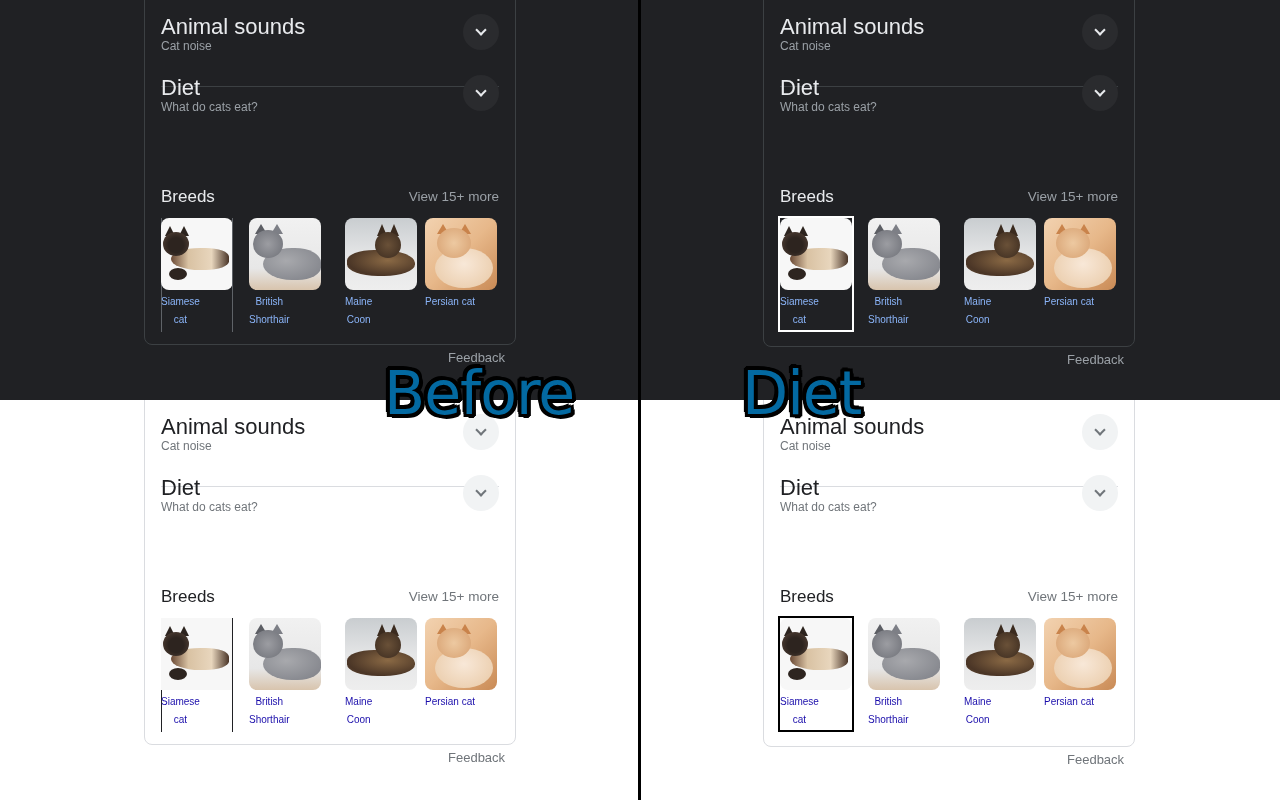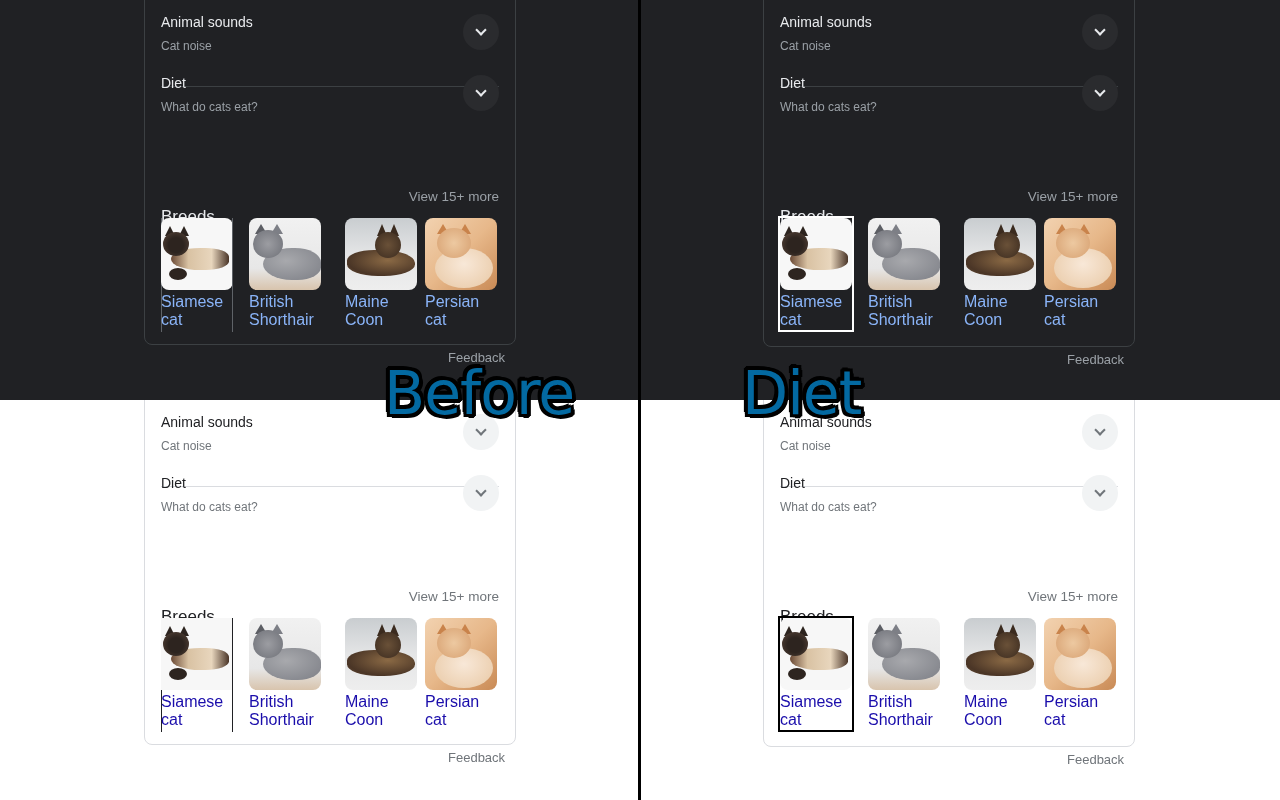--- a/index.html
+++ b/index.html
@@ -24,40 +24,40 @@
   .q-tr .card, .q-br .card { left: 763px; }
   .q-tr .card, .q-br .card { left: 123px; }
 
   .row { position: absolute; left: 16px; right: 16px; height: 72px; }
   .row.r1 { top: 33px; }
   .row.r2 { top: 94px; }
   .row.r1::after {
     content: ""; position: absolute; left: 0; right: 0; top: 72px; height: 1px; background: #3c4043;
   }
   .light .row.r1::after { background: #dadce0; }
-  .row-title { position: absolute; left: 0; top: 0; font-size: 14px; color: #e8eaed; }
+  .row-title { position: absolute; left: 0; top: 0; font-size: 22px; color: #e8eaed; }
   .light .row-title { color: #202124; }
   .row-sub { position: absolute; left: 0; top: 25px; font-size: 12px; color: #9aa0a6; }
   .light .row-sub { color: #70757a; }
   .row-btn {
     position: absolute; right: 0; top: 0; width: 36px; height: 36px; border-radius: 50%;
     background: #2a2b2e; display: flex; align-items: center; justify-content: center;
   }
   .light .row-btn { background: #f1f3f4; }
   .chev { width: 8px; height: 8px; border-right: 2px solid #e8eaed; border-bottom: 2px solid #e8eaed; transform: rotate(45deg); margin-top: -4px; }
   .light .chev { border-color: #70757a; }
 
-  .breeds-title { position: absolute; left: 16px; top: 206px; font-size: 17px; color: #e8eaed; margin-top: 20px; }
+  .breeds-title { position: absolute; left: 16px; top: 206px; font-size: 17px; color: #e8eaed; }
   .light .breeds-title { color: #202124; }
   .view-more { position: absolute; right: 16px; top: 208px; font-size: 13.5px; color: #9aa0a6; }
   .light .view-more { color: #70757a; }
 
   .breed { position: absolute; top: 237px; width: 72px; height: 112px; }
   .breed .thumb { position: absolute; left: 0; top: 0; width: 72px; height: 72px; border-radius: 8px; overflow: hidden; }
-  .breed .name { position: absolute; left: 0; top: 75px; font-size: 16px; line-height: 18px; color: #8ab4f8; }
+  .breed .name { position: absolute; left: 0; top: 75px; font-size: 10px; line-height: 18px; color: #8ab4f8; text-align: center; }
   .light .breed .name { color: #1a0dab; }
   .b0 { left: 16px; } .b1 { left: 104px; } .b2 { left: 200px; } .b3 { left: 280px; }
 
   
   .focus-before { outline: none; }
   .focus-before::before, .focus-before::after {
     content: ""; position: absolute; top: 0; bottom: -2px; width: 1px; background: #202124;
   }
   .dark .focus-before::before, .dark .focus-before::after { background: #5f6368; }
   .focus-before::before { left: 0; }

